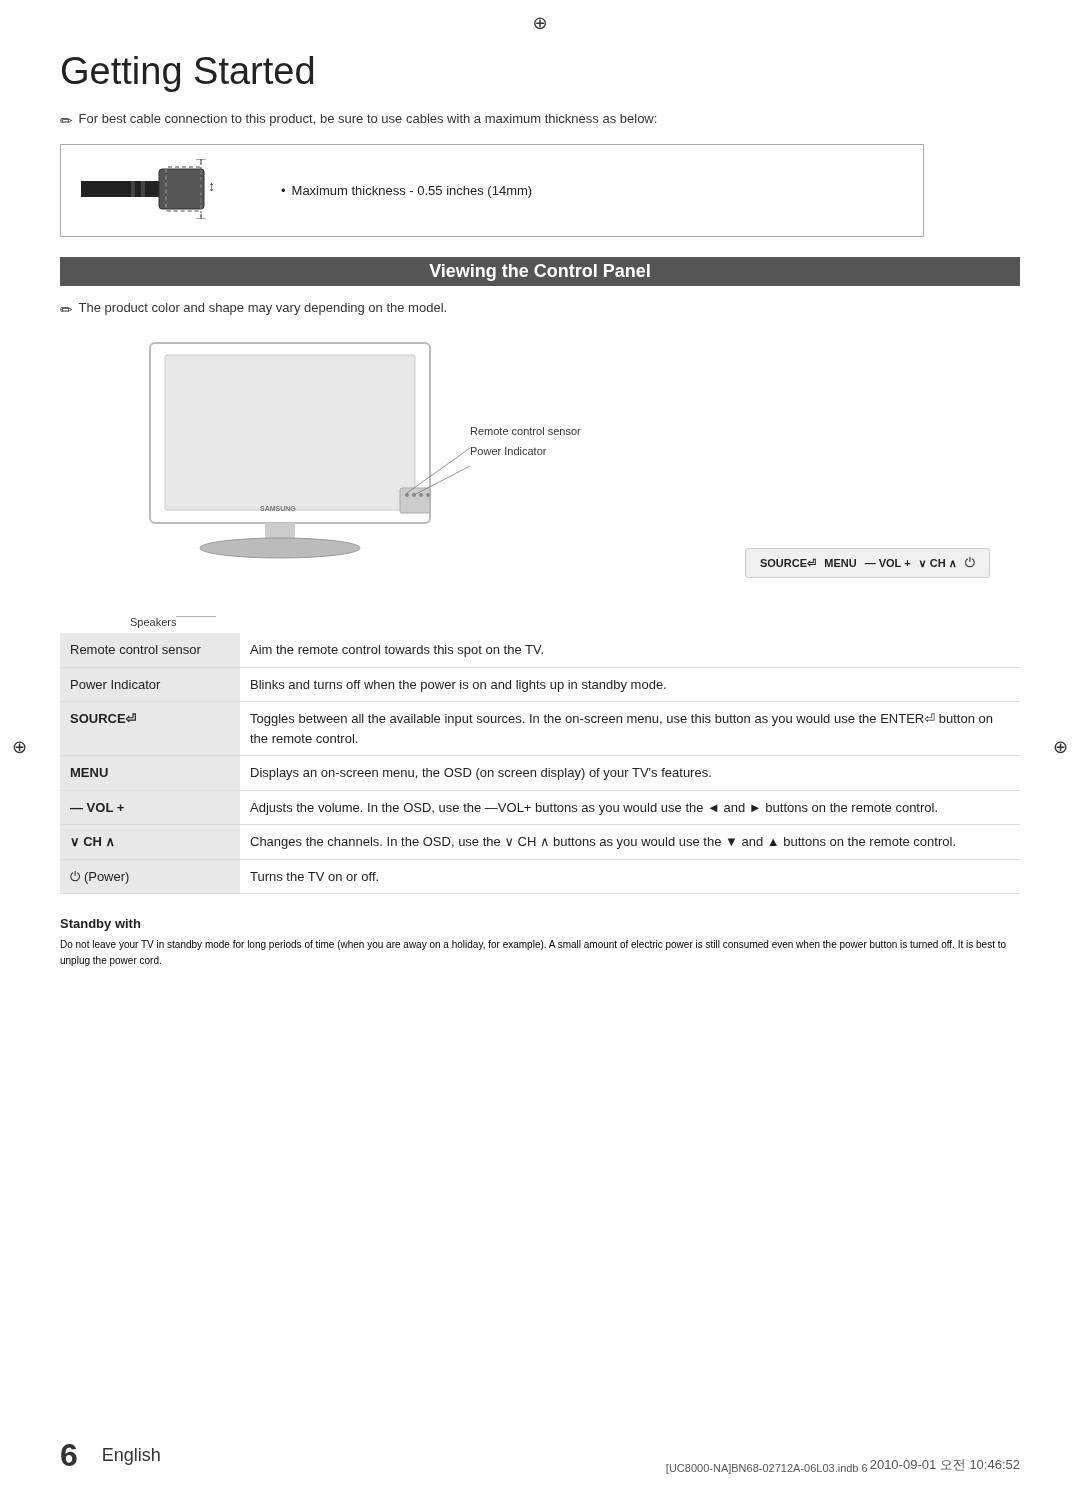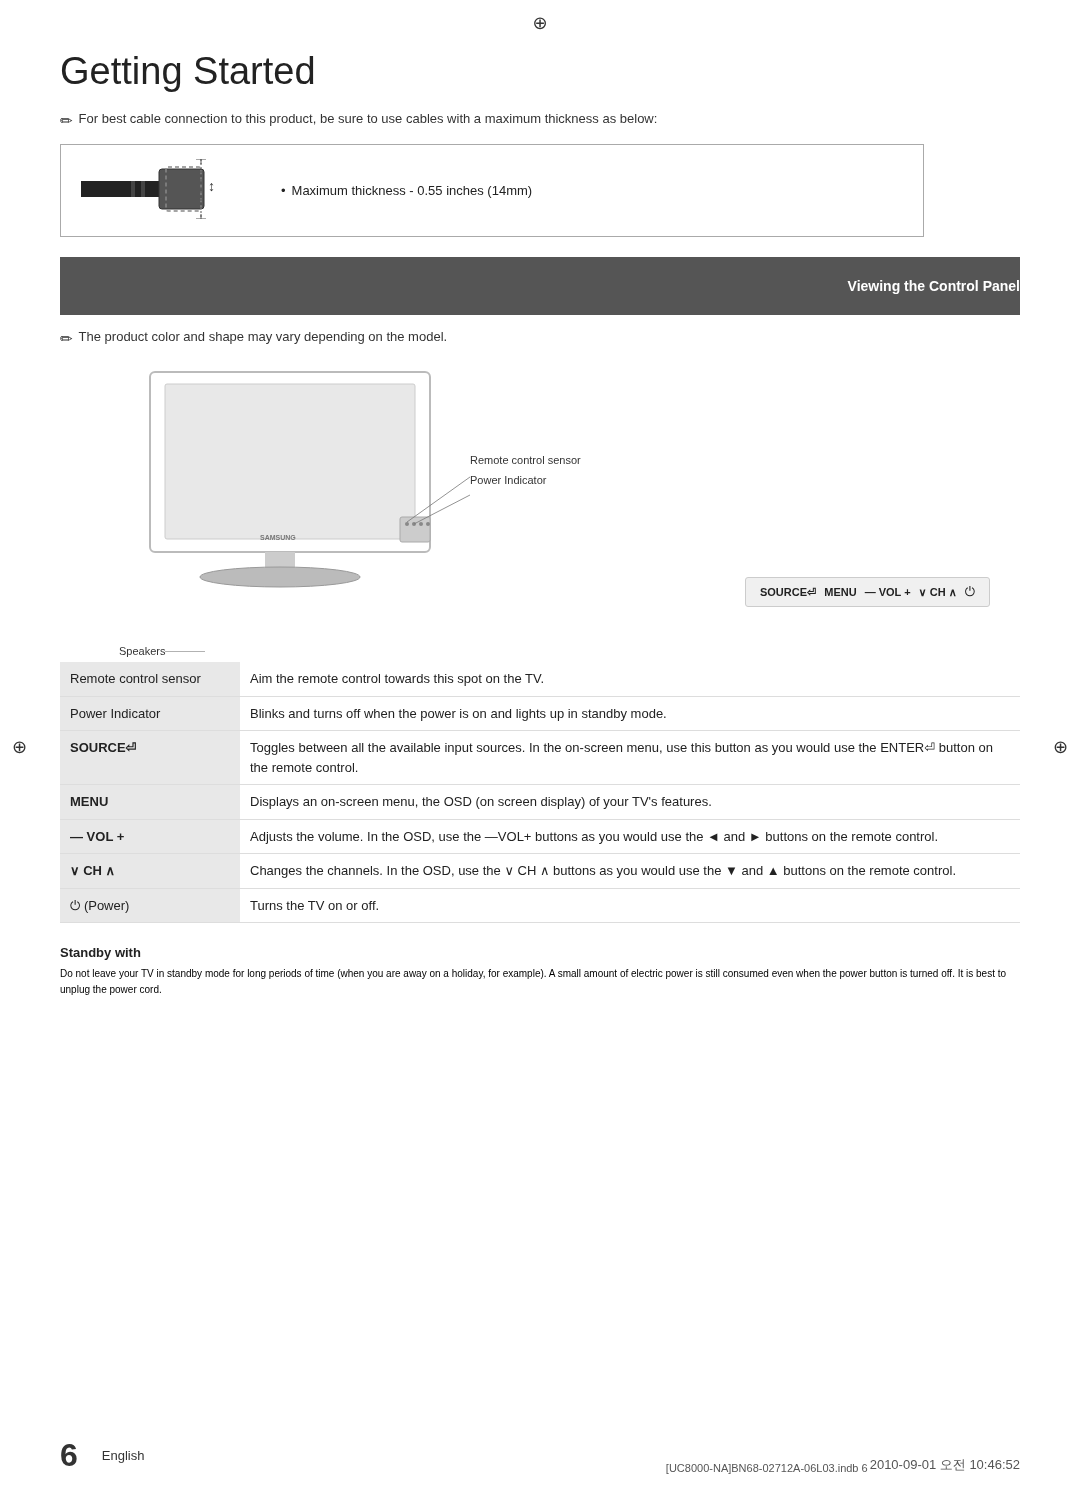--- a/index.html
+++ b/index.html
@@ -85,24 +85,24 @@
     }
 
     .cable-bullet {
       font-size: 13px;
     }
 
     
     .section-header {
       background: #555;
       color: #fff;
-      text-align: right;
+      text-align: center;
       font-weight: bold;
-      font-size: 14px;
-      padding: 21px 0;
+      font-size: 18px;
+      padding: 4px 0;
       margin-bottom: 14px;
     }
 
     
     .tv-diagram-container {
       position: relative;
       width: 100%;
       height: 300px;
     }
 
@@ -167,21 +167,21 @@
       gap: 14px;
     }
 
     .page-num {
       font-size: 32px;
       font-weight: bold;
       color: #333;
     }
 
     .footer-lang {
-      font-size: 13px;
+      font-size: 18px;
       color: #333;
       padding-left: 10px;
     }
 
     .footer-file {
       font-size: 11px;
       color: #555;
     }
 
     .footer-date {
@@ -286,21 +286,21 @@
     </div>
 
     <div style="position:absolute; right:30px; bottom:55px; background:#f0f0f0; border:1px solid #ccc; padding:6px 14px; display:flex; align-items:center; gap:8px; border-radius:3px;">
       <span class="btn-source">SOURCE⏎</span>
       <span class="btn-menu">MENU</span>
       <span class="btn-vol">— VOL +</span>
       <span class="btn-ch">∨ CH ∧</span>
       <span class="btn-power">⏻</span>
     </div>
 
-    <div style="position:absolute; left:59px; bottom:5px; display:flex; align-items:center;">
+    <div style="position:absolute; left:70px; bottom:5px; display:flex; ">
       <span style="font-size:11px; color:#333;">Speakers</span>
       <svg width="40" height="1" viewBox="0 0 40 1">
           <line x1="0" y1="0" x2="40" y2="0" stroke="#666" stroke-width="1"></line>
         </svg>
     </div>
   </div>
 
   <table class="control-table">
     <tbody id="table-body">
     <tr>

